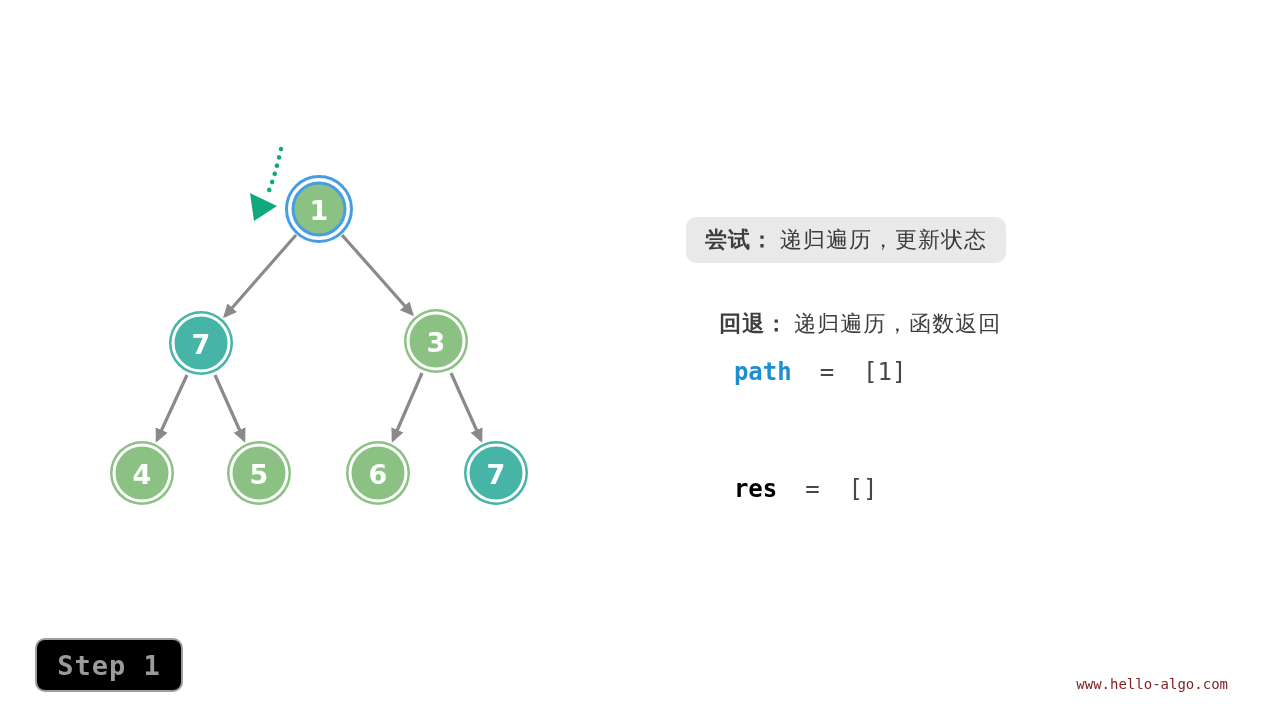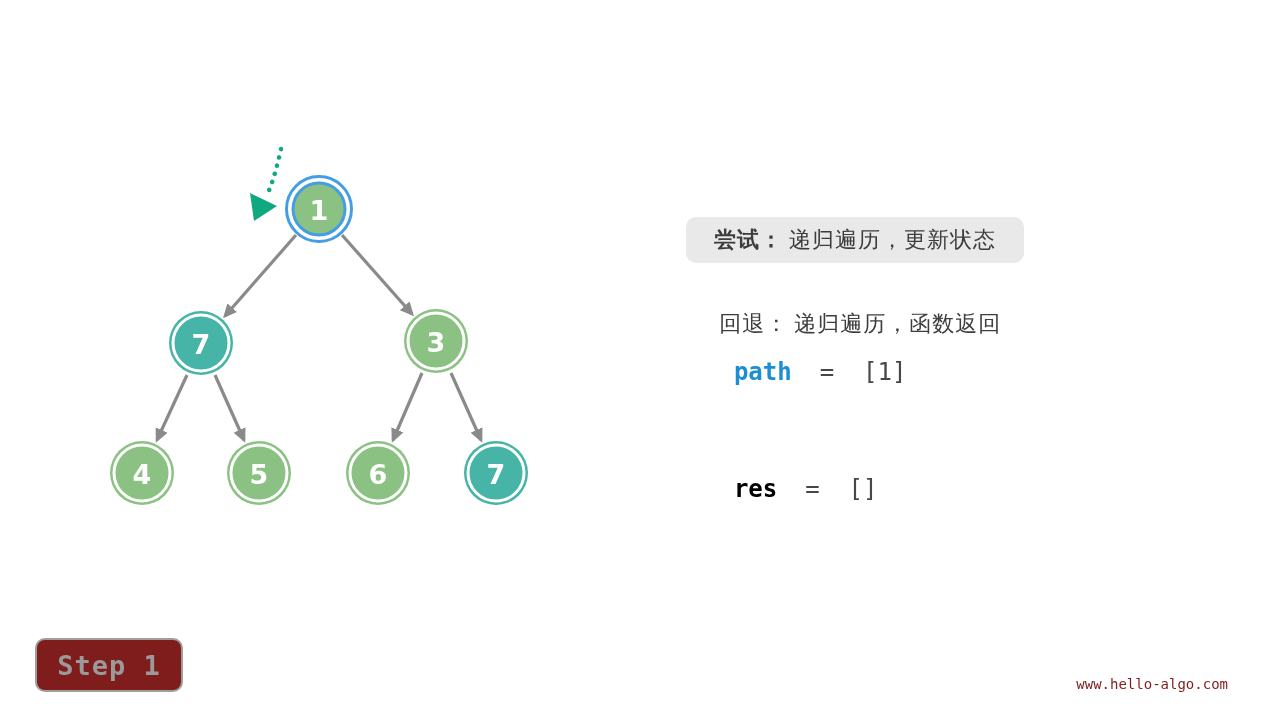--- a/index.html
+++ b/index.html
@@ -22,30 +22,30 @@
     fill: #ffffff;
   }
   .panel-line {
     position: absolute;
     color: #3d3d3d;
     font-size: 22px;
     letter-spacing: 1px;
     line-height: 30px;
     white-space: pre;
   }
-  .panel-line .lbl { font-weight: normal; margin-right: 6px; }
+  .panel-line .lbl { font-weight: bold; margin-right: 6px; }
   .pill {
     position: absolute;
     left: 686px; top: 217px;
     height: 46px;
     background: #e9e9e9;
     border-radius: 10px;
     display: flex;
     align-items: center;
-    padding: 0 28px;
+    padding: 0 19px;
     width: fit-content;
   }
   .pill .panel-line-inner {
     color: #3d3d3d; font-size: 22px; letter-spacing: 1px; white-space: pre;
   }
   .pill .lbl { font-weight: bold; margin-right: 6px; }
   .code-line {
     position: absolute;
     font-family: "DejaVu Sans Mono", monospace;
     font-size: 24px;
@@ -55,21 +55,21 @@
   }
   .code-var { font-weight: bold; margin-right: 28px; }
   .var-path { color: #1e8ed2; }
   .var-res  { color: #000000; }
   .step-box {
     position: absolute;
     left: 35px; top: 638px;
     width: 148px; height: 54px;
     border: 2px solid #9e9e9e;
     border-radius: 10px;
-    background: #7f1d1d;
+    background: #000000;
     display: flex;
     align-items: center;
     justify-content: center;
   }
   .step-box span {
     font-family: "DejaVu Sans Mono", monospace;
     font-weight: bold;
     font-size: 27px;
     letter-spacing: 1px;
     color: #9a9a9a;

